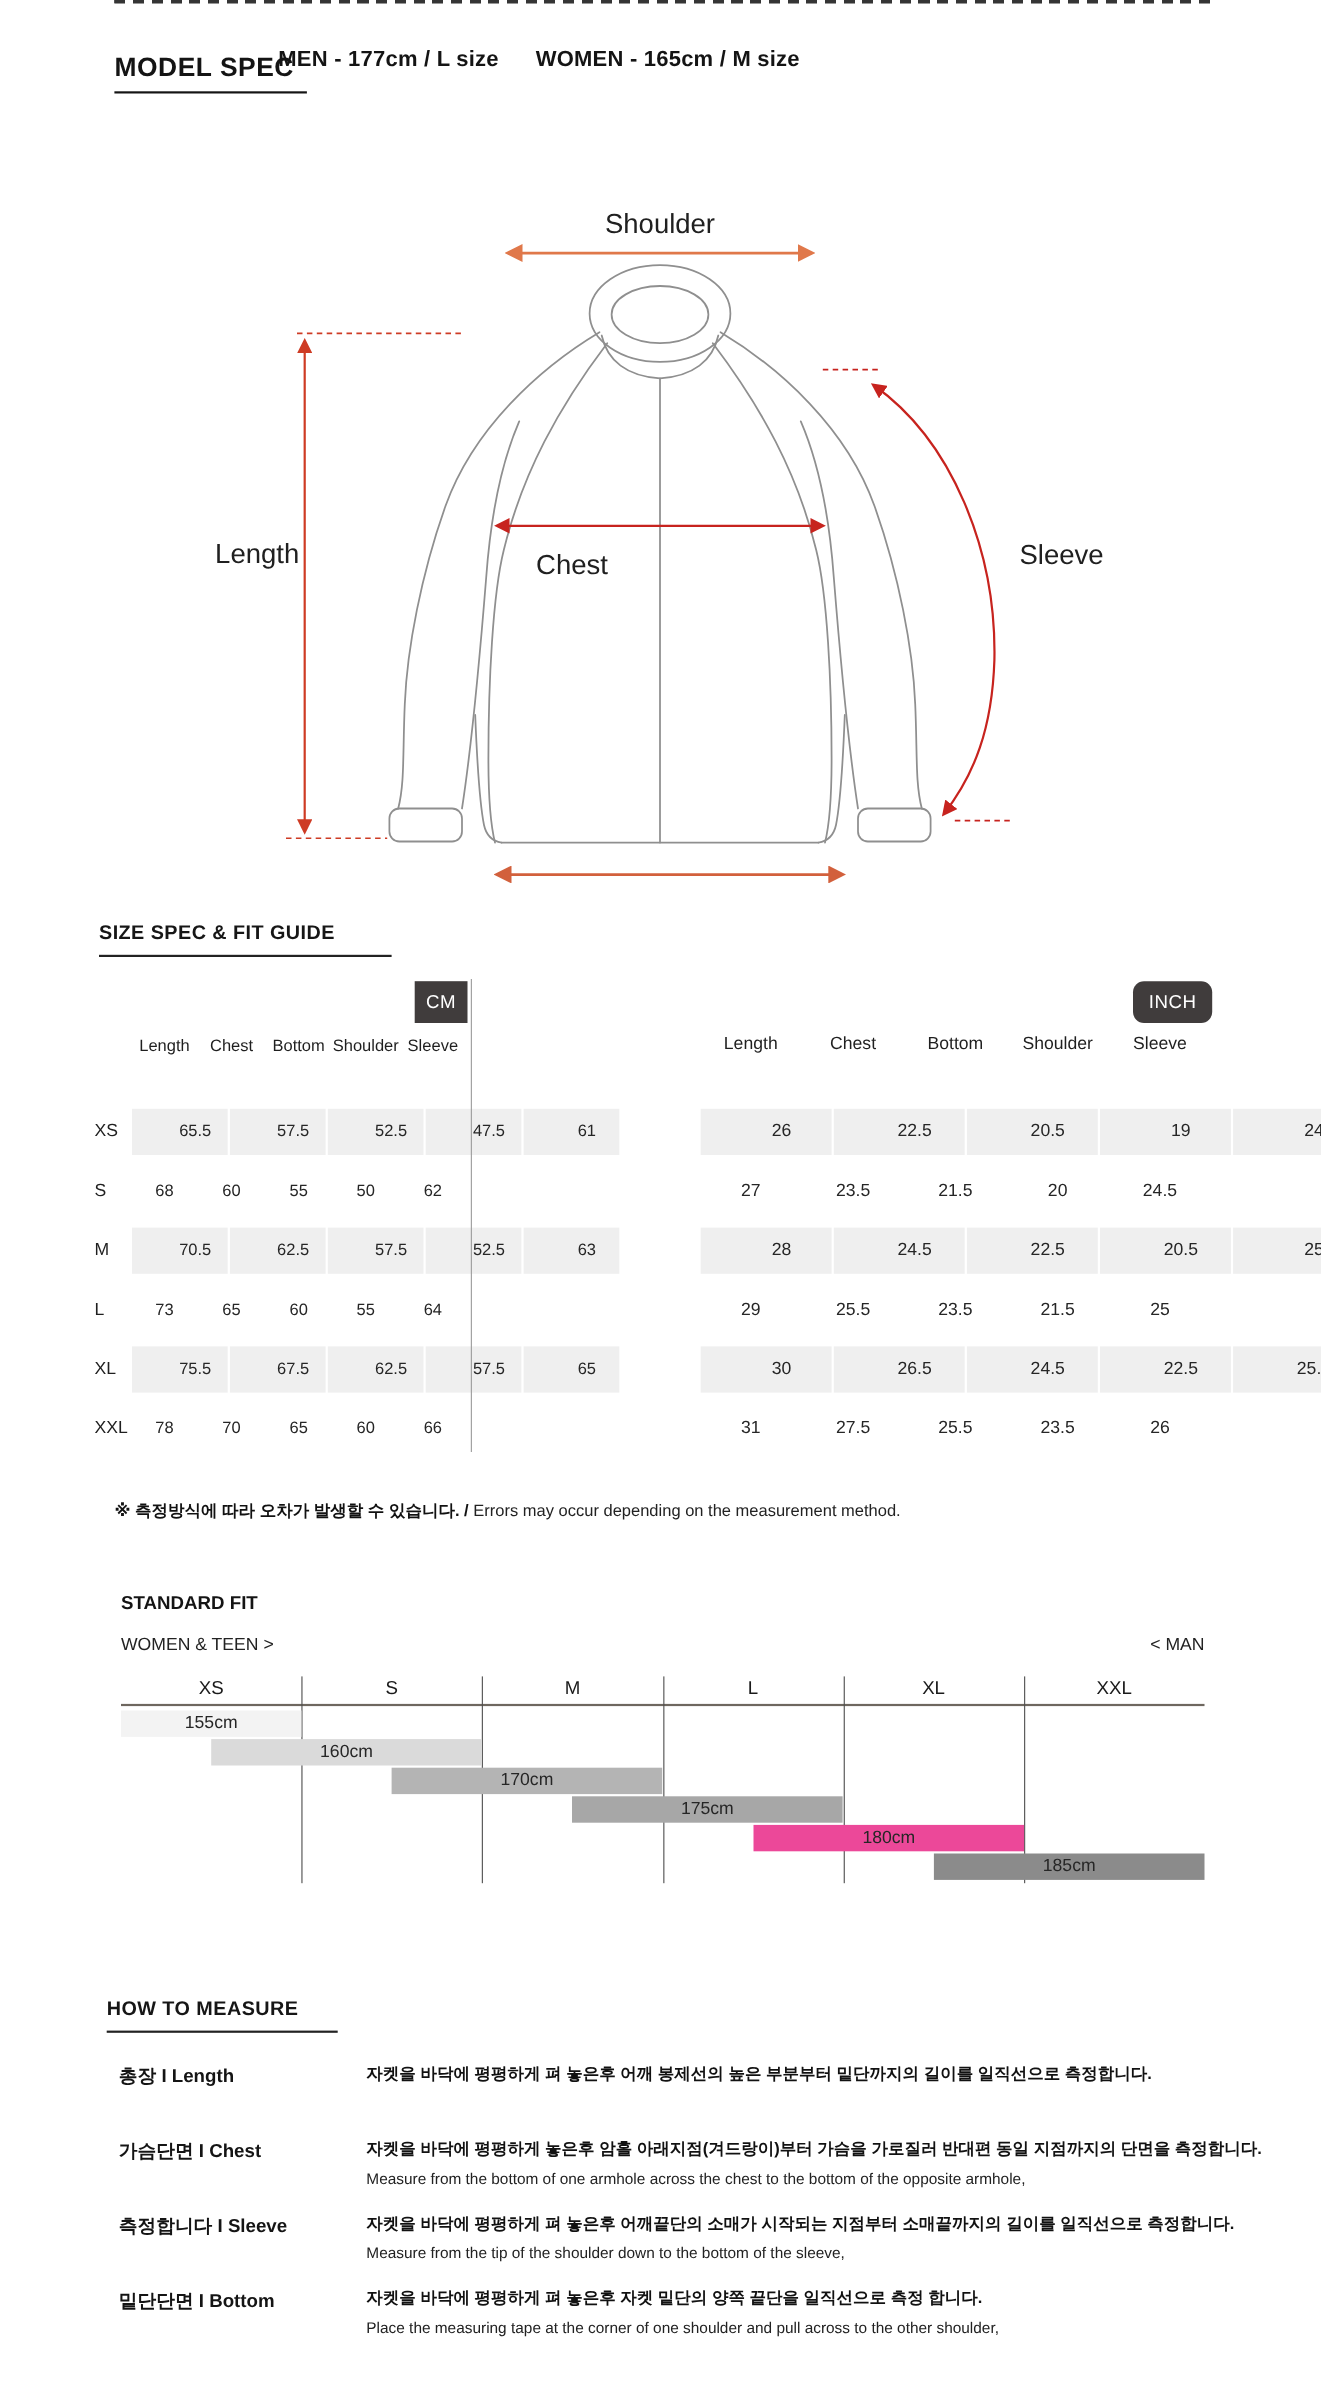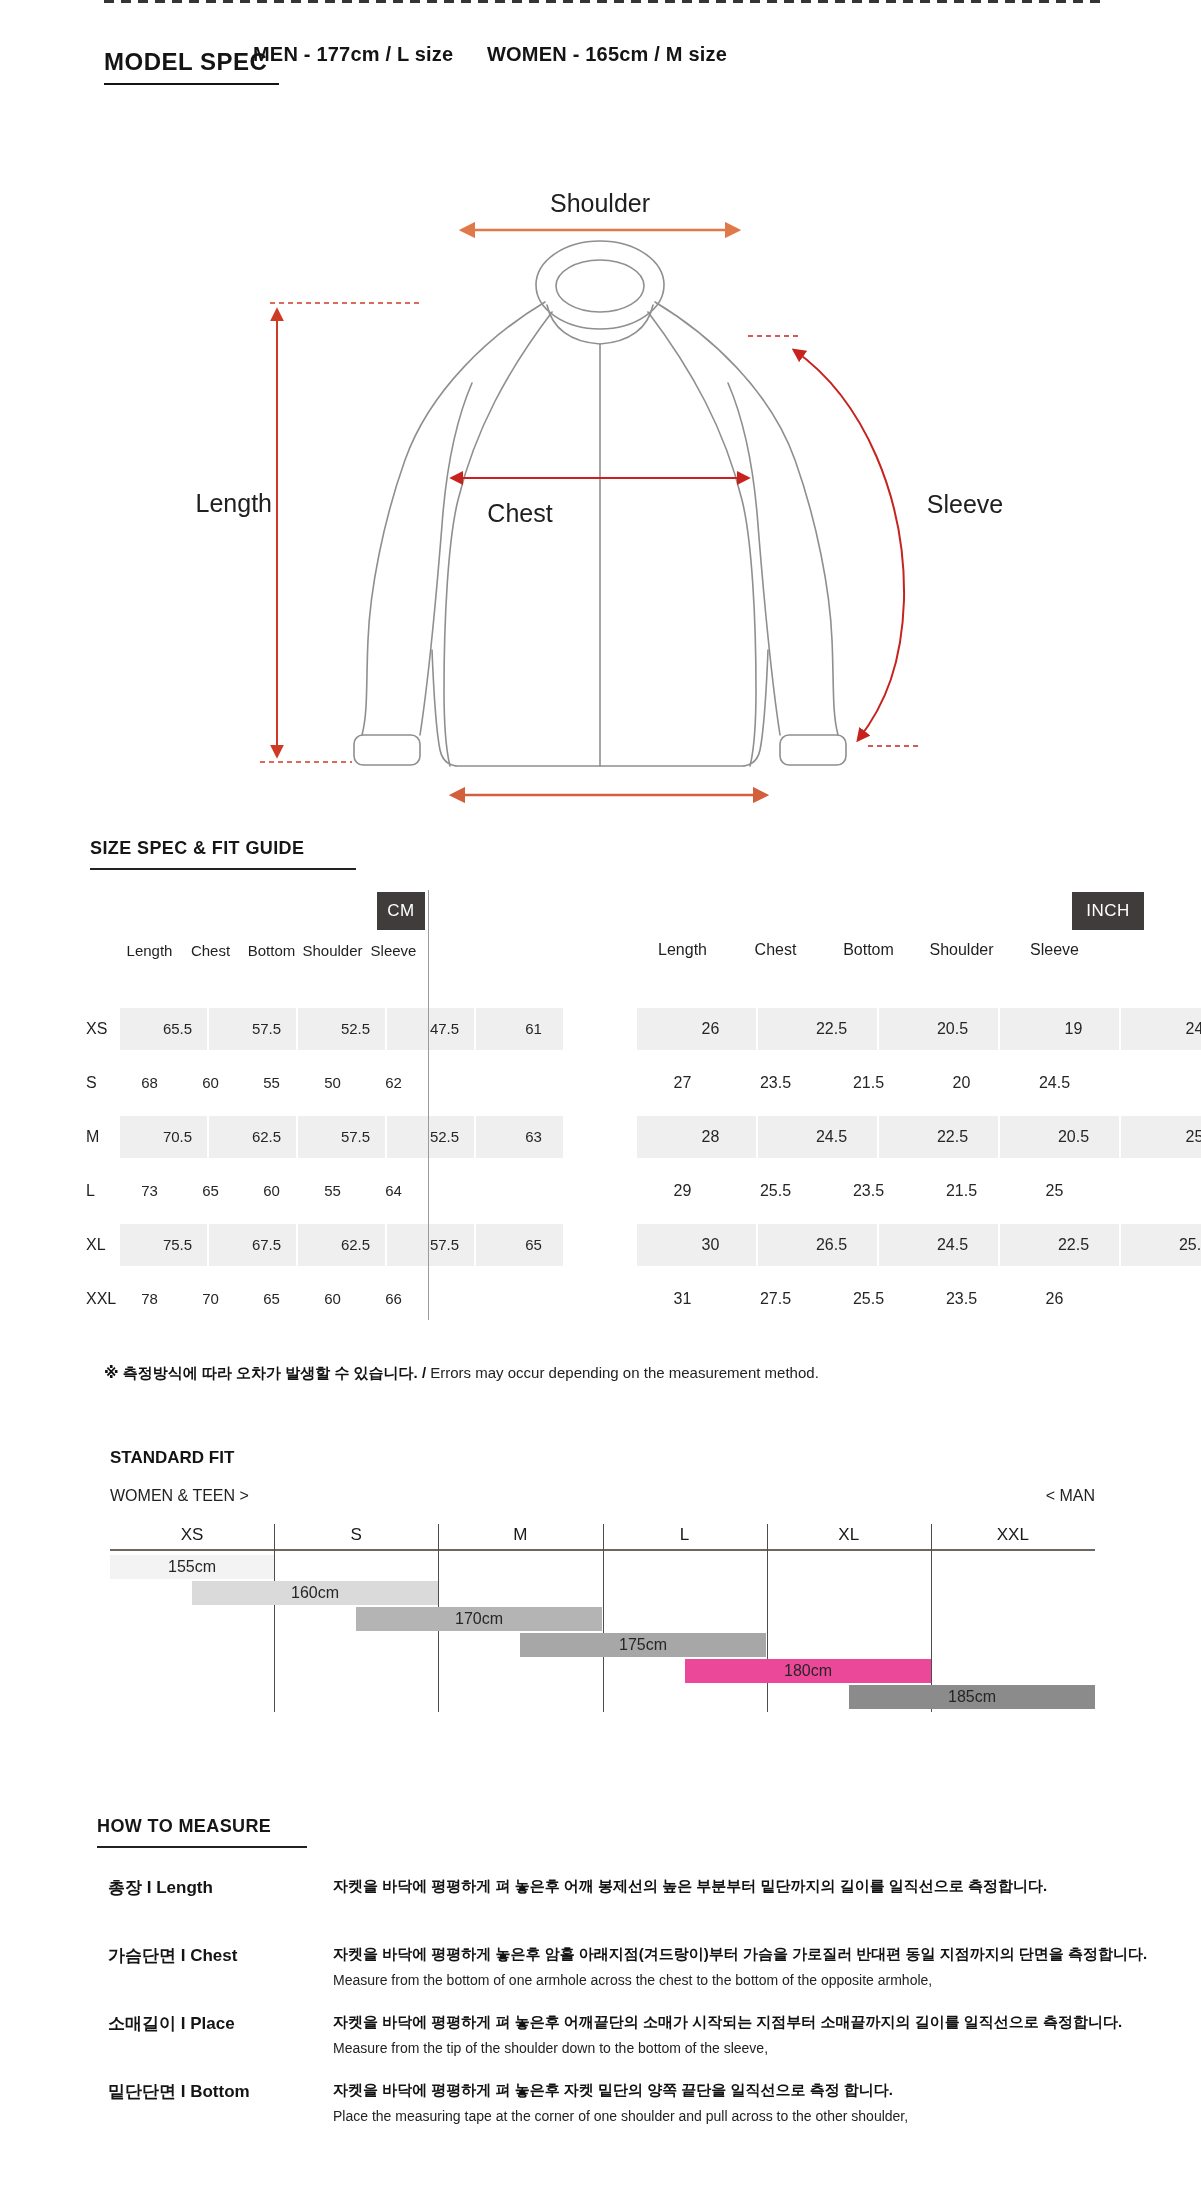--- a/index.html
+++ b/index.html
@@ -22,21 +22,21 @@
 
   
   .sec-title{position:absolute;font-weight:700;color:#161616;border-bottom:2px solid #222;
     letter-spacing:.4px;white-space:nowrap;}
   #size-spec-title{left:90px;top:838px;font-size:18px;padding:0 52px 9px 0;}
   #how-to-title{left:97px;top:1816px;font-size:18px;padding:0 36px 9px 0;}
 
   
   .unit-badge{position:absolute;top:892px;height:38px;line-height:38px;background:#403c3c;
     color:#fff;text-align:center;font-size:17px;letter-spacing:.5px;}
-  #badge-cm{left:377px;width:48px;} #badge-inch{left:1072px;width:72px;}
+  #badge-cm{left:377px;width:48px;} #badge-inch{left:1030px;width:72px;border-radius:10px;}
 
   
   .col-headers{position:absolute;top:940px;display:flex;gap:2px;}
   .col-headers .hcell{display:flex;justify-content:center;align-items:center;height:20px;
     white-space:nowrap;color:#1f1f1f;}
   #cm-headers{left:120px;} #cm-headers .hcell{width:59px;font-size:15px;}
   #inch-headers{left:637px;} #inch-headers .hcell{width:91px;font-size:16px;}
 
   .size-labels{position:absolute;left:86px;top:1008px;}
   .size-labels div{height:42px;line-height:42px;margin-bottom:12px;font-size:16px;color:#1f1f1f;}
@@ -314,21 +314,21 @@
         </div>
       </div>
       <div class="measure-row" style="top: 1944px;">
         <div class="mlabel">가슴단면 I Chest</div>
         <div class="mtext">
           <div class="mko">자켓을 바닥에 평평하게 놓은후 암홀 아래지점(겨드랑이)부터 가슴을 가로질러 반대편 동일 지점까지의 단면을 측정합니다.</div>
           <div class="men-line">Measure from the bottom of one armhole across the chest to the bottom of the opposite armhole,</div>
         </div>
       </div>
       <div class="measure-row" style="top: 2012px;">
-        <div class="mlabel">소매길이 I Place</div>
+        <div class="mlabel">측정합니다 I Sleeve</div>
         <div class="mtext">
           <div class="mko">자켓을 바닥에 평평하게 펴 놓은후 어깨끝단의 소매가 시작되는 지점부터 소매끝까지의 길이를 일직선으로 측정합니다.</div>
           <div class="men-line">Measure from the tip of the shoulder down to the bottom of the sleeve,</div>
         </div>
       </div>
       <div class="measure-row" style="top: 2080px;">
         <div class="mlabel">밑단단면 I Bottom</div>
         <div class="mtext">
           <div class="mko">자켓을 바닥에 평평하게 펴 놓은후 자켓 밑단의 양쪽 끝단을 일직선으로 측정 합니다.</div>
           <div class="men-line">Place the measuring tape at the corner of one shoulder and pull across to the other shoulder,</div>

